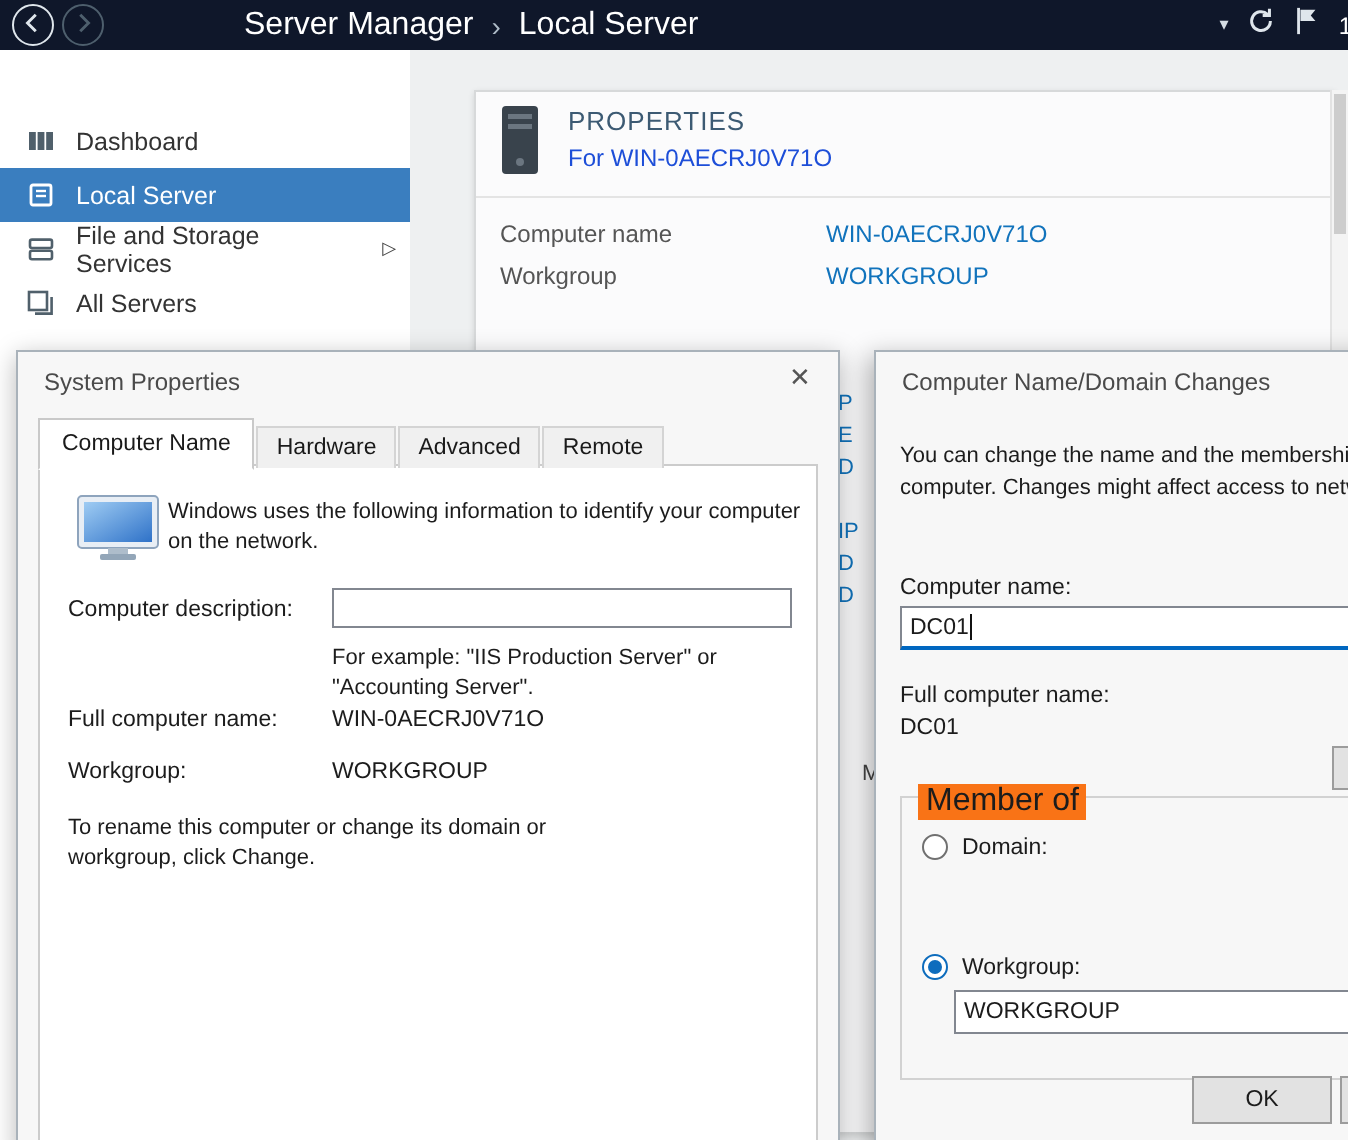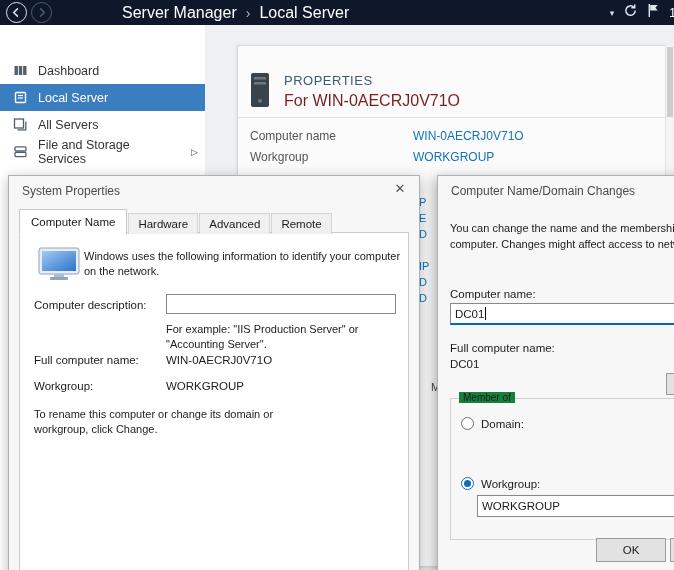--- a/index.html
+++ b/index.html
@@ -26,24 +26,24 @@
   .side-item{height:27px;display:flex;align-items:center;gap:10px;padding-left:13px;
     font-size:12.5px;color:#333;cursor:default;}
   .side-item .sicon{width:15px;height:15px;color:#50606b;display:flex;flex:0 0 auto;}
   .side-item.selected{background:#3a7ebf;color:#fff;}
   .side-item.selected .sicon{color:#fff;}
   .side-expand{margin-left:auto;padding-right:7px;font-size:9px;color:#444;}
   
   .main{position:absolute;left:205px;top:25px;width:469px;height:545px;background:#eef0f1;z-index:0;}
   .tile{position:absolute;left:32px;top:20px;width:429px;height:520px;background:#fbfbfc;
     border:1px solid #d7d9da;box-shadow:0 1px 3px rgba(0,0,0,0.12);}
-  .tile-header{display:flex;gap:12px;padding:5px 0 4px 10px;align-items:flex-start;border-bottom:1px solid #e4e4e4;margin-top:20px;}
+  .tile-header{display:flex;gap:12px;padding:5px 0 4px 10px;align-items:flex-start;border-bottom:1px solid #e4e4e4;}
   .tile-titles{padding-top:2px;}
   .tile-title{font-size:13px;color:#3c5a73;letter-spacing:.5px;}
-  .tile-sub{font-size:16px;color:#7f1d1d;margin-top:4px;}
+  .tile-sub{font-size:12px;color:#1d4ed8;margin-top:4px;}
   .prop-rows{padding-top:7px;}
   .prop-row{display:flex;padding-left:12px;height:21px;align-items:center;font-size:12px;}
   .prop-label{width:163px;color:#555;}
   .prop-value{color:#1173bc;cursor:pointer;}
   .scrollstrip{position:absolute;right:0;top:20px;width:8px;height:520px;background:#f4f4f4;border-left:1px solid #e3e3e3;}
   .scrollthumb{position:absolute;top:2px;left:1px;width:6px;height:70px;background:#cdcdcd;}
   .frag{position:absolute;left:214px;color:#1173bc;font-size:11px;}
   .frag-stray{position:absolute;left:226px;top:356px;color:#444;font-size:11px;}
   
   .dialog{position:absolute;background:#f7f7f7;border:1px solid #a9b2ba;}
@@ -80,21 +80,21 @@
   .cn-intro1{left:12px;top:45px;white-space:nowrap;}
   .cn-intro2{left:12px;top:61px;white-space:nowrap;}
   .cn-name-label{left:12px;top:112px;}
   .cn-name-input{left:12px;top:127px;width:233px;height:22px;border-bottom:2px solid #0067c0;
     display:flex;align-items:center;padding-left:4px;}
   .cn-caret{width:1px;height:13px;background:#111;margin-left:1px;}
   .cn-fcn-label{left:12px;top:166px;}
   .cn-fcn-value{left:12px;top:182px;}
   .cn-more-btn{left:228px;top:197px;width:45px;height:22px;}
   .cn-fieldset{position:absolute;left:12px;top:222px;width:236px;height:140px;border:1px solid #d2d2d2;}
-  .cn-legend{position:absolute;top:-7px;left:8px;background:#15803d;padding:0 4px;font-size:10px;color:#1c1c1c;}
+  .cn-legend{position:absolute;top:-7px;left:8px;background:#f97316;padding:0 4px;font-size:16px;color:#1c1c1c;}
   .radio-row{position:absolute;display:flex;gap:7px;align-items:center;font-size:11.5px;color:#1c1c1c;}
   .radio-row.domain{left:10px;top:18px;}
   .radio-row.workgroup{left:10px;top:78px;}
   .radio{width:13px;height:13px;border-radius:50%;border:1px solid #707070;background:#fff;
     box-sizing:border-box;position:relative;flex:0 0 auto;}
   .radio.checked{border-color:#0d6cbd;}
   .radio.checked::after{content:"";position:absolute;left:2px;top:2px;width:7px;height:7px;border-radius:50%;background:#0d6cbd;}
   .cn-wg-input{left:26px;top:96px;width:206px;height:22px;display:flex;align-items:center;padding-left:4px;}
   .cn-ok-btn{left:158px;top:362px;width:70px;height:24px;}
   .cn-cancel-cut{left:232px;top:362px;width:60px;height:24px;}
@@ -158,35 +158,35 @@
             <rect x="2.5" y="2.5" width="10" height="10" rx="1" fill="none" stroke="currentColor" stroke-width="1.4"></rect>
             <line x1="5" y1="5.5" x2="10" y2="5.5" stroke="currentColor" stroke-width="1.2"></line>
             <line x1="5" y1="8" x2="10" y2="8" stroke="currentColor" stroke-width="1.2"></line>
           </svg>
       </span>
       <span>Local Server</span>
     </div>
     <div class="side-item">
       <span class="sicon">
         <svg width="15" height="15" viewBox="0 0 15 15">
+            <rect x="2" y="2.8" width="11" height="4.2" rx="1" fill="none" stroke="currentColor" stroke-width="1.3"></rect>
+            <rect x="2" y="8.4" width="11" height="4.2" rx="1" fill="none" stroke="currentColor" stroke-width="1.3"></rect>
+          </svg>
+      </span>
+      <span>File and Storage Services</span>
+      <span class="side-expand">▷</span>
+    </div>
+    <div class="side-item">
+      <span class="sicon">
+        <svg width="15" height="15" viewBox="0 0 15 15">
             <rect x="1.5" y="2" width="9" height="9" fill="none" stroke="currentColor" stroke-width="1.3"></rect>
             <path d="M12.8 4.5v8.3H4.5" fill="none" stroke="currentColor" stroke-width="1.3"></path>
           </svg>
       </span>
       <span>All Servers</span>
-    </div>
-    <div class="side-item">
-      <span class="sicon">
-        <svg width="15" height="15" viewBox="0 0 15 15">
-            <rect x="2" y="2.8" width="11" height="4.2" rx="1" fill="none" stroke="currentColor" stroke-width="1.3"></rect>
-            <rect x="2" y="8.4" width="11" height="4.2" rx="1" fill="none" stroke="currentColor" stroke-width="1.3"></rect>
-          </svg>
-      </span>
-      <span>File and Storage Services</span>
-      <span class="side-expand">▷</span>
     </div>
   </div>
 </div>
 
 <div class="main">
   <div class="tile">
     <div class="tile-header">
       <span>
         <svg width="24" height="38" viewBox="0 0 24 38">
             <rect x="3" y="2" width="18" height="34" rx="2" fill="#39434c"></rect>

